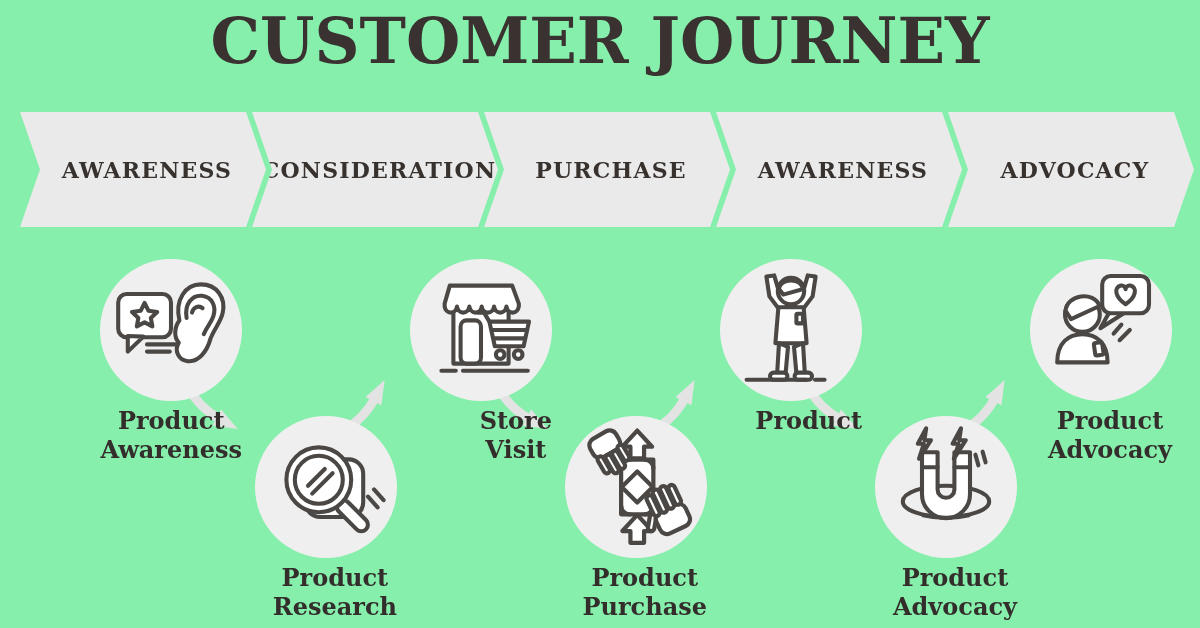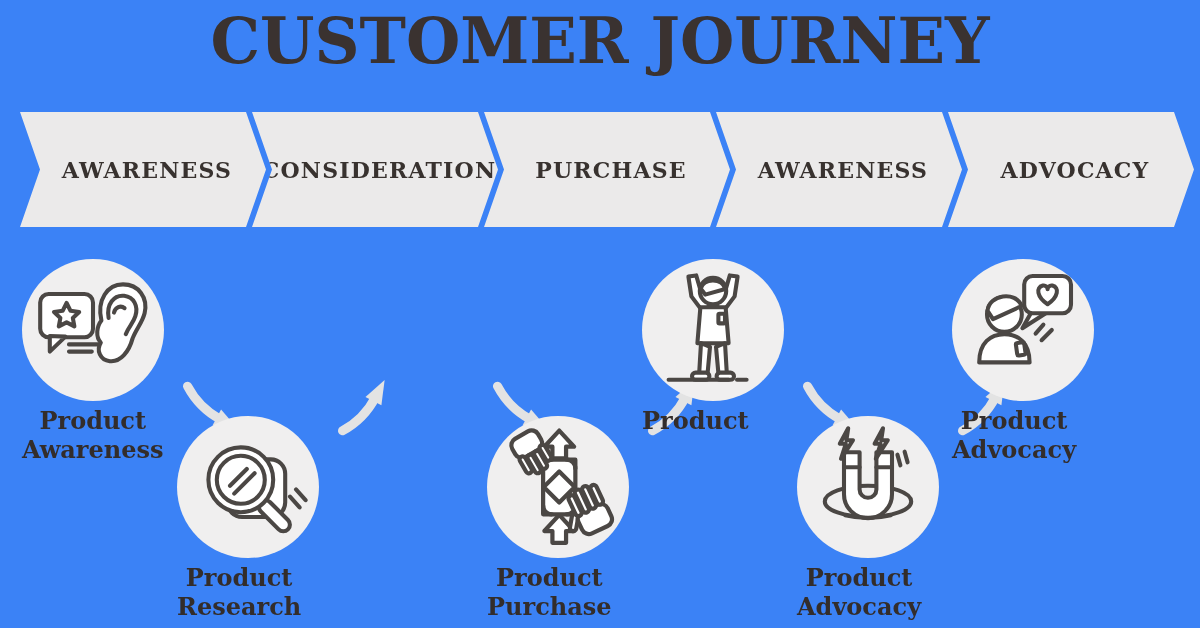--- a/index.html
+++ b/index.html
@@ -1,27 +1,27 @@
 <!DOCTYPE html>
 <html><head>
 <meta charset="utf-8">
 <style>
   html,body{margin:0;padding:0;background:#ffffff;}
-  .canvas{position:relative;width:1200px;height:628px;background:#3b82f6;overflow:hidden;
+  .canvas{position:relative;width:1200px;height:628px;background:#86efac;overflow:hidden;
           font-family:"DejaVu Serif", serif;}
   
   .title{position:absolute;top:4px;left:0;width:1200px;text-align:center;margin:0;
          font-size:63px;font-weight:bold;color:#3a3230;letter-spacing:0px;transform:scaleX(0.99);}
   
   .chevron{position:absolute;top:112px;height:115px;width:246px;background:#ebeaea;
            clip-path:polygon(0 0,226px 0,246px 57.5px,226px 115px,0 115px,20px 57.5px);
            display:flex;align-items:center;justify-content:center;}
   .chevron span{font-size:22px;font-weight:bold;letter-spacing:1.2px;color:#38322f;padding-left:8px;}
   
-  .node{position:absolute;width:220px;display:flex;flex-direction:column;align-items:flex-start;}
+  .node{position:absolute;width:220px;display:flex;flex-direction:column;align-items:flex-end;}
   .circle{width:142px;height:142px;border-radius:50%;background:#f0efef;
           display:flex;align-items:center;justify-content:center;}
   .circle svg{overflow:visible;}
   .nlabel{margin-top:5px;text-align:center;font-size:24px;font-weight:bold;line-height:29px;color:#332d2b;}
   
   .icon *{stroke:#4b4744;stroke-width:3.4;fill:none;stroke-linecap:round;stroke-linejoin:round;}
   .icon .f{fill:#ffffff;}
   .icon .nf{fill:none;}
   
   .arrows{position:absolute;left:0;top:0;pointer-events:none;}
@@ -92,20 +92,39 @@
         <circle class="f" cx="44" cy="44" r="20"></circle>
         <path d="M35 49 L49 35 M38.5 55.5 L55.5 38.5"></path>
       </svg>
     </div>
     <div class="nlabel">
       <div>Product</div>
       <div>Research</div>
     </div>
   </div>
 
+  <div class="node" style="left:332px;top:259px">
+    <div class="circle">
+      <svg class="icon" width="120" height="120" viewBox="0 0 100 100">
+        <rect class="f" x="27" y="28" width="46" height="50"></rect>
+        <rect class="f" x="33" y="42" width="17" height="36" rx="5"></rect>
+        <path class="f" d="M24 13 H76 L81.5 28 V30.5 A5.2 5.8 0 0 1 71.2 30.5 A5.2 5.8 0 0 1 60.9 30.5 A5.2 5.8 0 0 1 50.6 30.5 A5.2 5.8 0 0 1 40.3 30.5 A5.2 5.8 0 0 1 30 30.5 A5.2 5.8 0 0 1 19.7 30.5 V28 Z"></path>
+        <path class="f" d="M57 43 H90 L85.5 63.5 H61.5 Z"></path>
+        <path d="M60 50 H87.5 M61 57 H86.5"></path>
+        <path d="M57 43 L52.5 35.5 H47.5"></path>
+        <circle class="f" cx="66" cy="70.5" r="3.6"></circle>
+        <circle class="f" cx="81" cy="70.5" r="3.6"></circle>
+        <path d="M17 84 H29 M35 84 H89"></path>
+      </svg>
+    </div>
+    <div class="nlabel">
+      <div>Store</div>
+      <div>Visit</div>
+    </div>
+  </div>
 
   <div class="node" style="left:487px;top:416px">
     <div class="circle">
       <svg class="icon" width="124" height="124" viewBox="0 0 100 100">
         <path class="f" d="M45.5 27 V17.5 H39 L51 4.5 L63 17.5 H56.5 V27 Z"></path>
         <path class="f" d="M45.5 95 V85.5 H39 L51 72.5 L63 85.5 H56.5 V95 Z"></path>
         <rect class="f" x="38" y="28" width="26" height="44"></rect>
         <path class="f" d="M51 37.5 L63.5 50 L51 62.5 L38.5 50 Z"></path>
         <path d="M38 35 A7 7 0 0 1 45 28 M57 28 A7 7 0 0 1 64 35 M64 65 A7 7 0 0 1 57 72 M45 72 A7 7 0 0 1 38 65"></path>
         <g transform="translate(12,-2) rotate(-30 20 22)">

